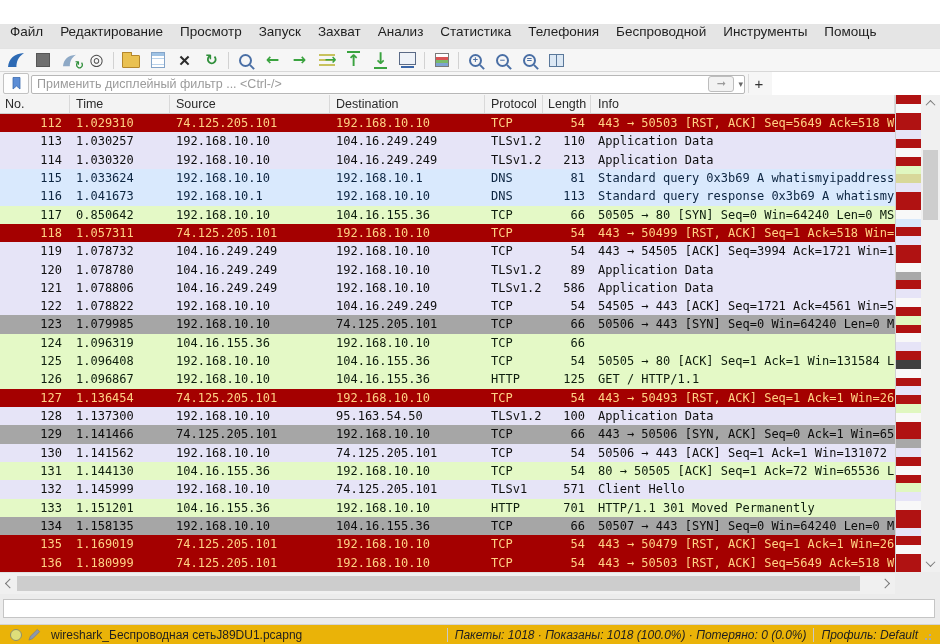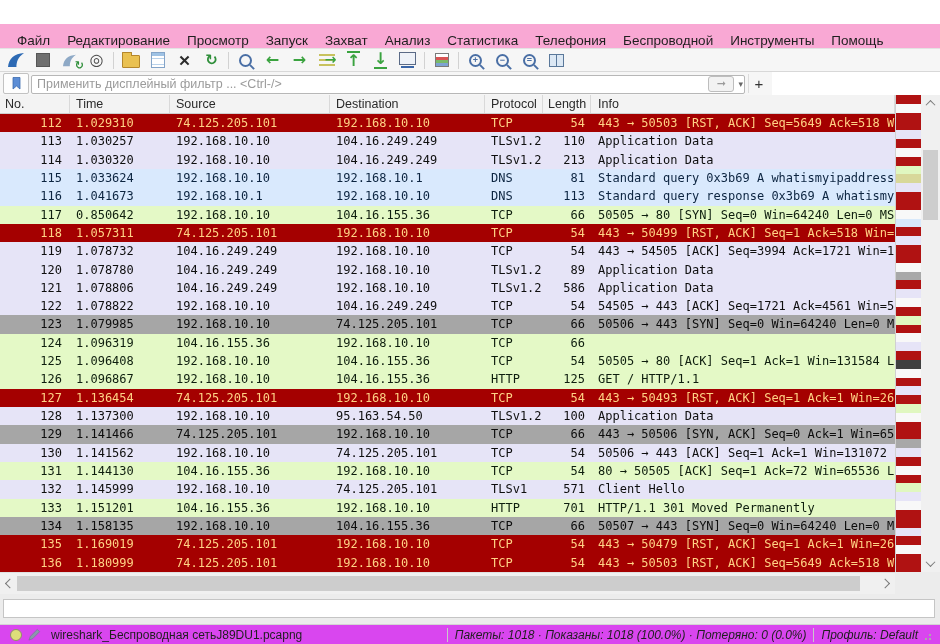--- a/index.html
+++ b/index.html
@@ -9,22 +9,22 @@
   
   .titlebar{position:absolute;top:16px;left:0;width:940px;height:24px;background:#ffffff;
             display:flex;align-items:flex-end;}
   .titlebar .logo{margin-left:9px;display:flex;align-items:center;}
   .titlebar .title{margin-left:7px;font-size:13px;color:#111;}
   .winbtns{position:absolute;right:0;top:0;height:24px;display:flex;}
   .winbtn{width:47px;height:24px;display:flex;align-items:center;justify-content:center;
           font-size:14px;color:#222;cursor:default;}
 
   
-  .menubar{position:absolute;top:24px;left:0;width:940px;height:24px;background:#f9a8d4;
-           display:flex;align-items:flex-end;padding-left:17px;box-sizing:border-box;}
+  .menubar{position:absolute;top:24px;left:0;width:940px;height:24px;background:#e5e5e5;
+           display:flex;align-items:flex-start;padding-left:10px;box-sizing:border-box;}
   .menu-item{font-size:13.5px;color:#1f1f1f;margin-right:17px;white-space:nowrap;}
 
   
   .toolbar{position:absolute;top:48px;left:0;width:940px;height:24px;background:#f6f6f6;
            border-top:1px solid #e3e3e3;border-bottom:1px solid #d8d8d8;box-sizing:border-box;
            display:flex;align-items:center;padding-left:2px;}
   .tbtn{width:27px;height:21px;display:flex;align-items:center;justify-content:center;position:relative;}
   .tsep{width:1px;height:17px;background:#d2d2d2;margin:0 3px;}
   .finsvg{display:block;}
   .sq{width:12px;height:12px;background:#6f6f6f;border:1px solid #565656;}
@@ -122,21 +122,21 @@
   .chev.right{transform:rotate(135deg) translate(1px,1px);}
   .hthumb{position:absolute;top:3px;left:17px;width:843px;height:15px;background:#cdcdcd;}
   .scorner{position:absolute;top:572px;left:895px;width:45px;height:22px;background:#ececec;}
 
   
   .detailpane{position:absolute;top:594px;left:0;width:940px;height:30px;background:#ececec;}
   .detailinner{position:absolute;top:5px;left:3px;width:932px;height:19px;background:#ffffff;
                border:1px solid #c5c5c5;box-sizing:border-box;}
 
   
-  .statusbar{position:absolute;top:624px;left:0;width:940px;height:20px;background:#d946ef;
+  .statusbar{position:absolute;top:624px;left:0;width:940px;height:20px;background:#eab308;
              border-top:1px solid #d4d4d4;display:flex;align-items:center;font-size:12px;color:#1f1f1f;
              box-sizing:border-box;padding:0 6px;}
   .expertdot{width:12px;height:12px;border-radius:50%;background:#dede7a;border:1px solid #8f8f6a;
              box-sizing:border-box;margin:0 6px 0 4px;}
   .sbsep{width:1px;height:14px;background:#c9c9c9;margin:0 7px;}
   .sbfile{margin-left:10px;white-space:nowrap;}
   .sbspacer{flex:1;}
   .sbright{white-space:nowrap;font-style:italic;}
   .grip{width:10px;height:12px;margin-left:6px;
         background:radial-gradient(circle at 2px 10px,#a9a9a9 1px,transparent 1.5px),

